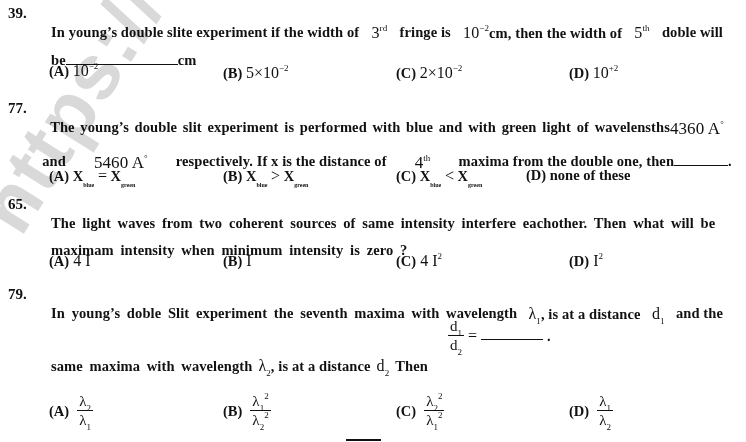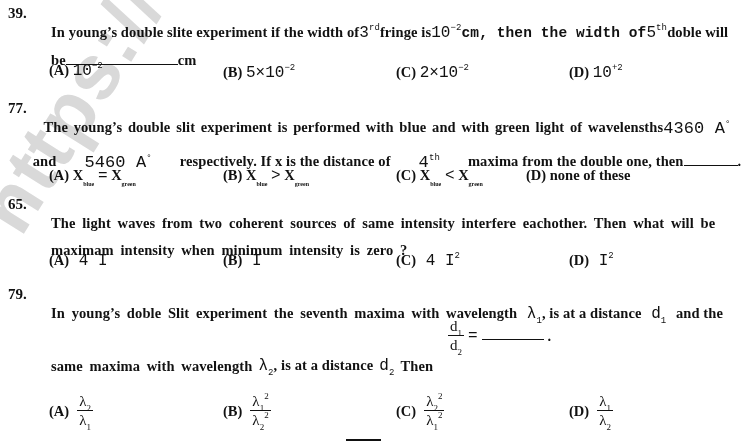--- a/index.html
+++ b/index.html
@@ -14,21 +14,21 @@
       transform: rotate(-58deg); transform-origin: left top;
       font-family: "Liberation Sans", sans-serif; font-weight: bold;
       font-size: 78px; color: #d9d9d9; letter-spacing: 2px;
       white-space: nowrap; z-index: 0; pointer-events: none;
     }
     .page { position: absolute; left: 0; top: 0; width: 746px; height: 442px; z-index: 1; }
     .qnum { position: absolute; left: 8px; font-weight: bold; font-size: 15px; }
     .line { position: absolute; left: 51px; white-space: nowrap; font-weight: bold; letter-spacing: 0.1px; margin-top: 19px; }
     .just { display: flex; justify-content: space-between; width: 672px; }
     .opt { position: absolute; white-space: nowrap; font-weight: bold; }
-    .math { font-family: Liberation Mono, monospace; font-weight: normal; font-size: 16px; }
+    .math { font-family: Liberation Serif, serif; font-weight: normal; font-size: 16px; }
     sup { font-size: 9px; vertical-align: 7px; line-height: 0; }
     sub { font-size: 9px; vertical-align: -5px; line-height: 0; }
     .tiny { font-size: 6px; vertical-align: -6px; line-height: 0; font-weight: bold; }
     .blank { display: inline-block; border-bottom: 1px solid #111; height: 12px; vertical-align: baseline; }
     .frac { display: inline-flex; flex-direction: column; align-items: center; vertical-align: middle; font-weight: normal; font-size: 15px; }
     .frac .num { border-bottom: 1px solid #111; padding: 0 2px; line-height: 17px; }
     .frac .den { line-height: 18px; padding: 0 2px; }
     .footer-line { position: absolute; left: 346px; top: 439px; width: 35px; height: 2px; background: #111; }
   </style>
 </head>

